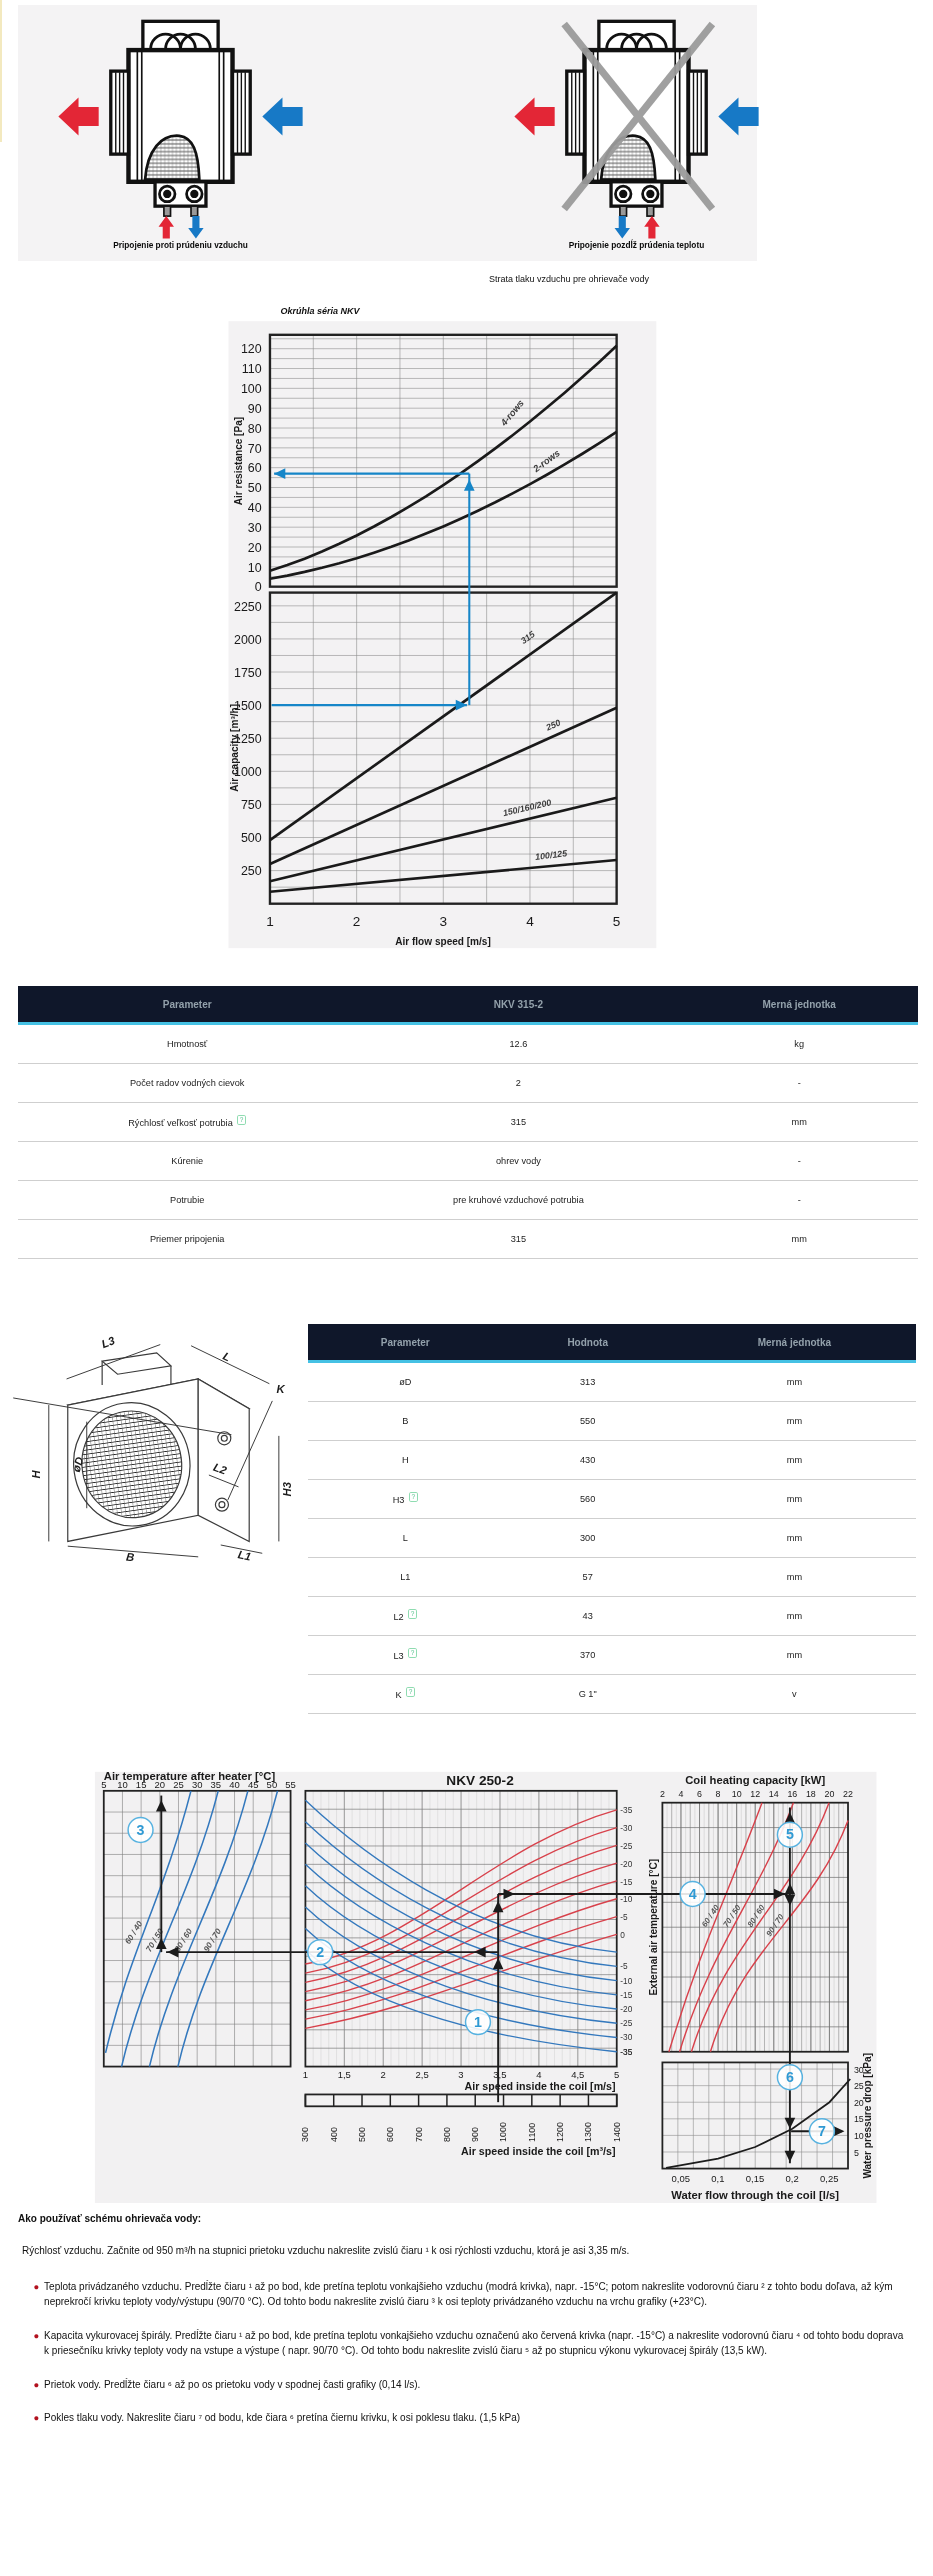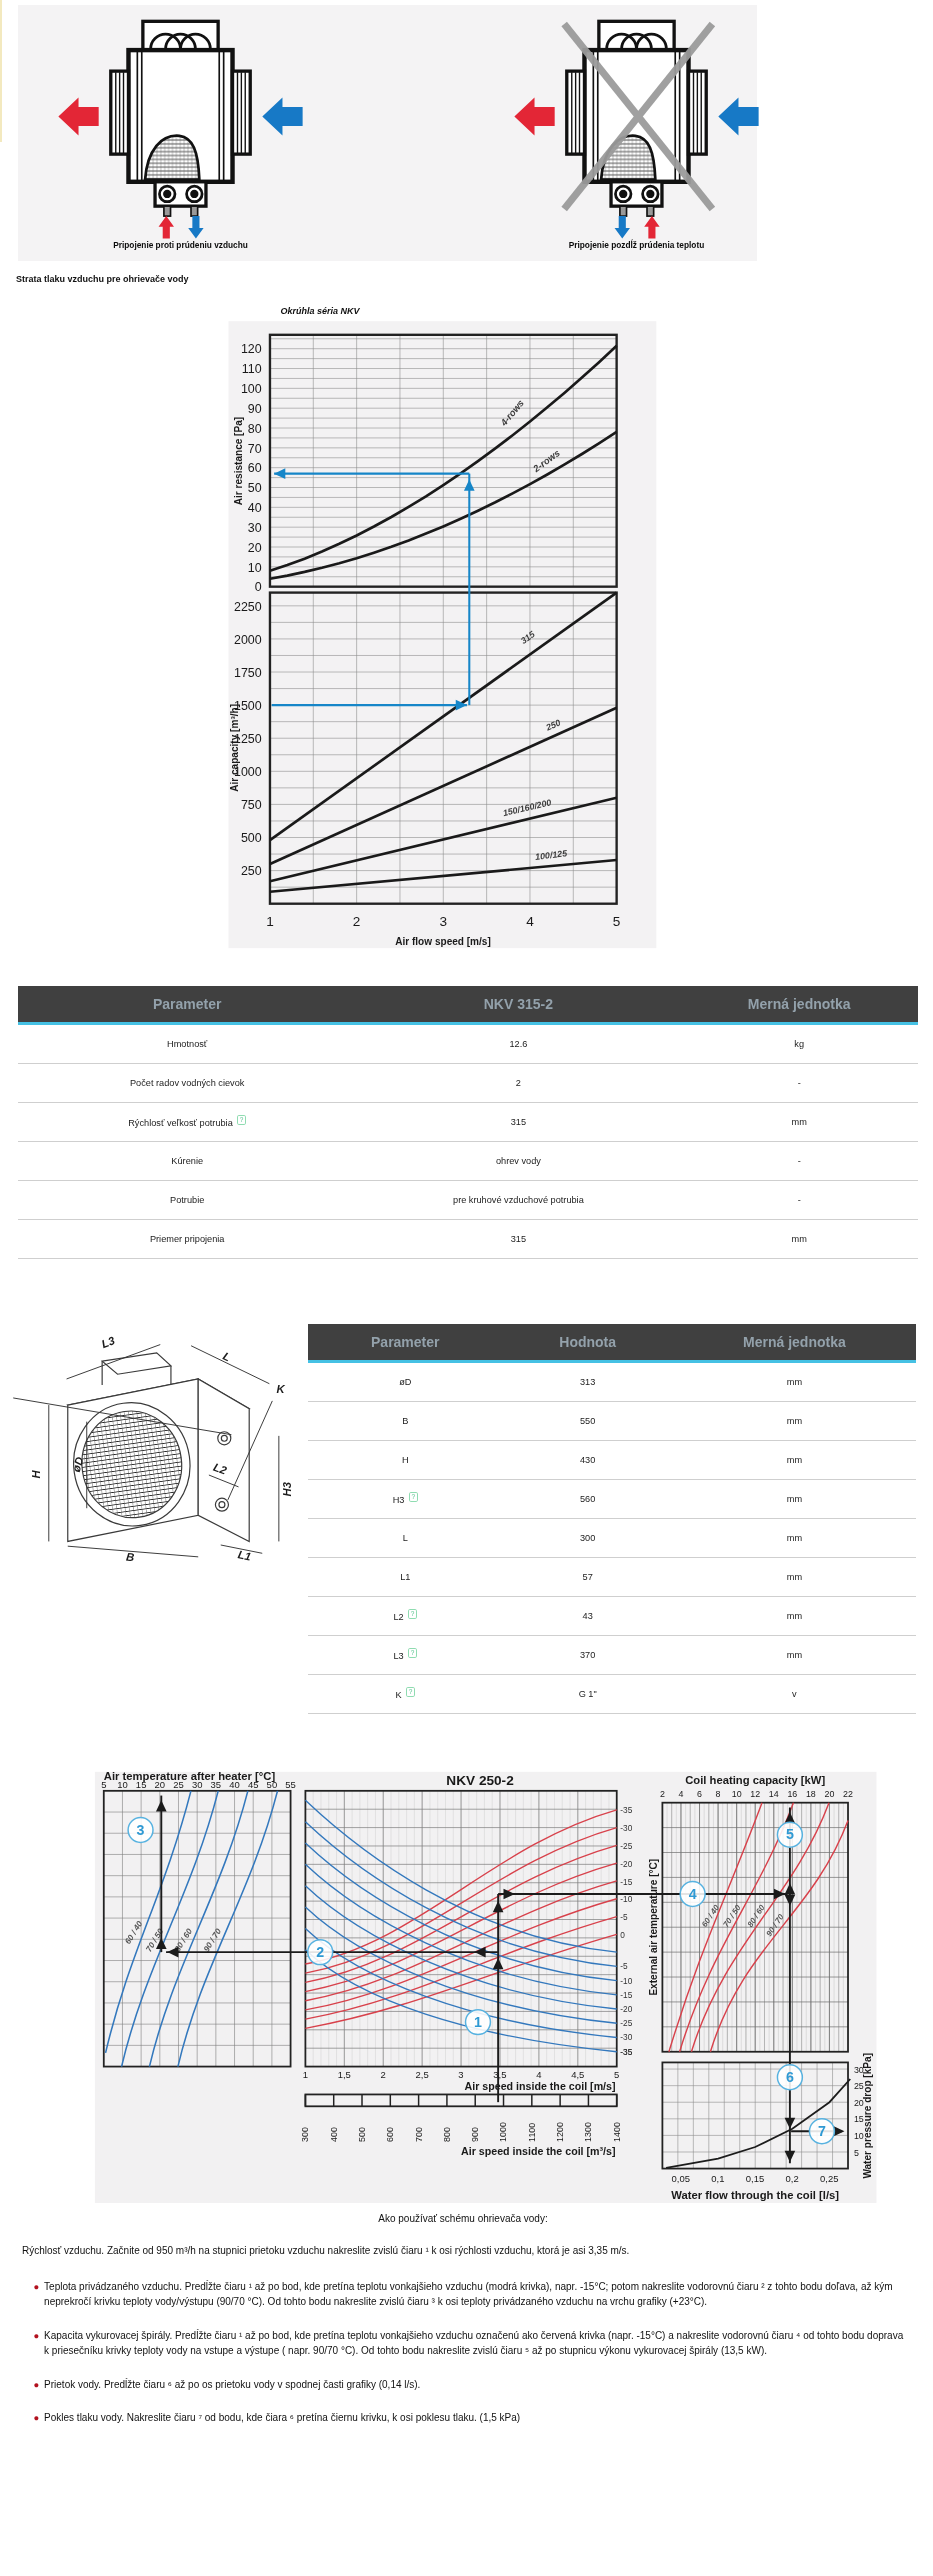--- a/index.html
+++ b/index.html
@@ -6,41 +6,41 @@
   .page{position:relative;width:934px;height:2576px;background:#ffffff;
         font-family:"Liberation Sans", sans-serif;color:#111;overflow:hidden;}
   .edge-strip{position:absolute;left:0;top:0;width:1.8px;height:142px;background:#f3e9bf;}
   
   .diagram-panel{position:absolute;left:18px;top:4.7px;width:739px;height:256px;background:#f4f3f4;}
   .diag{position:absolute;top:8.3px;width:249px;height:227px;}
   .diag svg{display:block;margin:0 auto;}
   .diag-caption{position:absolute;top:227px;width:100%;text-align:center;
                 font-size:8.3px;font-weight:bold;color:#0b0b0b;}
   
-  .pc-title{position:absolute;left:16px;top:274px;width:640px;text-align:left;
-            font-size:9px;font-weight:bold;}
+  .pc-title{position:absolute;left:9px;top:274px;width:640px;text-align:right;
+            font-size:9px;font-weight:normal;}
   .pc-subtitle{position:absolute;left:0;top:306px;width:640px;text-align:center;
             font-size:9px;font-weight:bold;font-style:italic;}
   svg.layer{position:absolute;left:0;}
   
   table.ptable{border-collapse:collapse;table-layout:fixed;position:absolute;}
-  table.ptable th{height:34px;background:#404040;border-bottom:3px solid #45c1e4;
-                  color:#93a1ab;font-size:14px;font-weight:bold;text-align:center;}
+  table.ptable th{height:34px;background:#0f172a;border-bottom:3px solid #45c1e4;
+                  color:#93a1ab;font-size:10px;font-weight:bold;text-align:center;}
   table.ptable td{height:36px;border-bottom:1.2px solid #cfcfcf;text-align:center;
                   vertical-align:middle;font-size:9.2px;color:#222;}
   #table1{left:18px;top:986px;width:900px;}
   #table2{left:308px;top:1324px;width:608px;}
   .qicon{display:inline-block;vertical-align:super;margin-left:4.2px;font-size:6.5px;
          line-height:7.7px;color:#52c08b;border:0.9px solid #8fdcb1;border-radius:1.8px;
          padding:0 1.8px;background:#ffffff;cursor:pointer;}
   
   #dim-drawing{position:absolute;left:13px;top:1309px;}
   
   .howto{position:absolute;left:18px;top:2211px;width:890px;font-size:10px;line-height:1.55;}
-  .howto h3{font-size:10px;font-weight:normal;margin:0 0 16.6px 0;text-align:center;}
+  .howto h3{font-size:10px;font-weight:bold;margin:0 0 16.6px 0;}
   .howto .intro{margin:0 0 20px 4px;}
   .howto ul{list-style:none;margin:0;padding:0 0 0 15.4px;}
   .howto li{position:relative;margin-bottom:18px;padding-left:10.7px;}
   .howto li .dot{position:absolute;left:0;top:1.2px;color:#b2111e;font-size:9.5px;}
 </style>
 </head>
 <body>
 
 <div class="page">
   <div class="edge-strip"></div>

